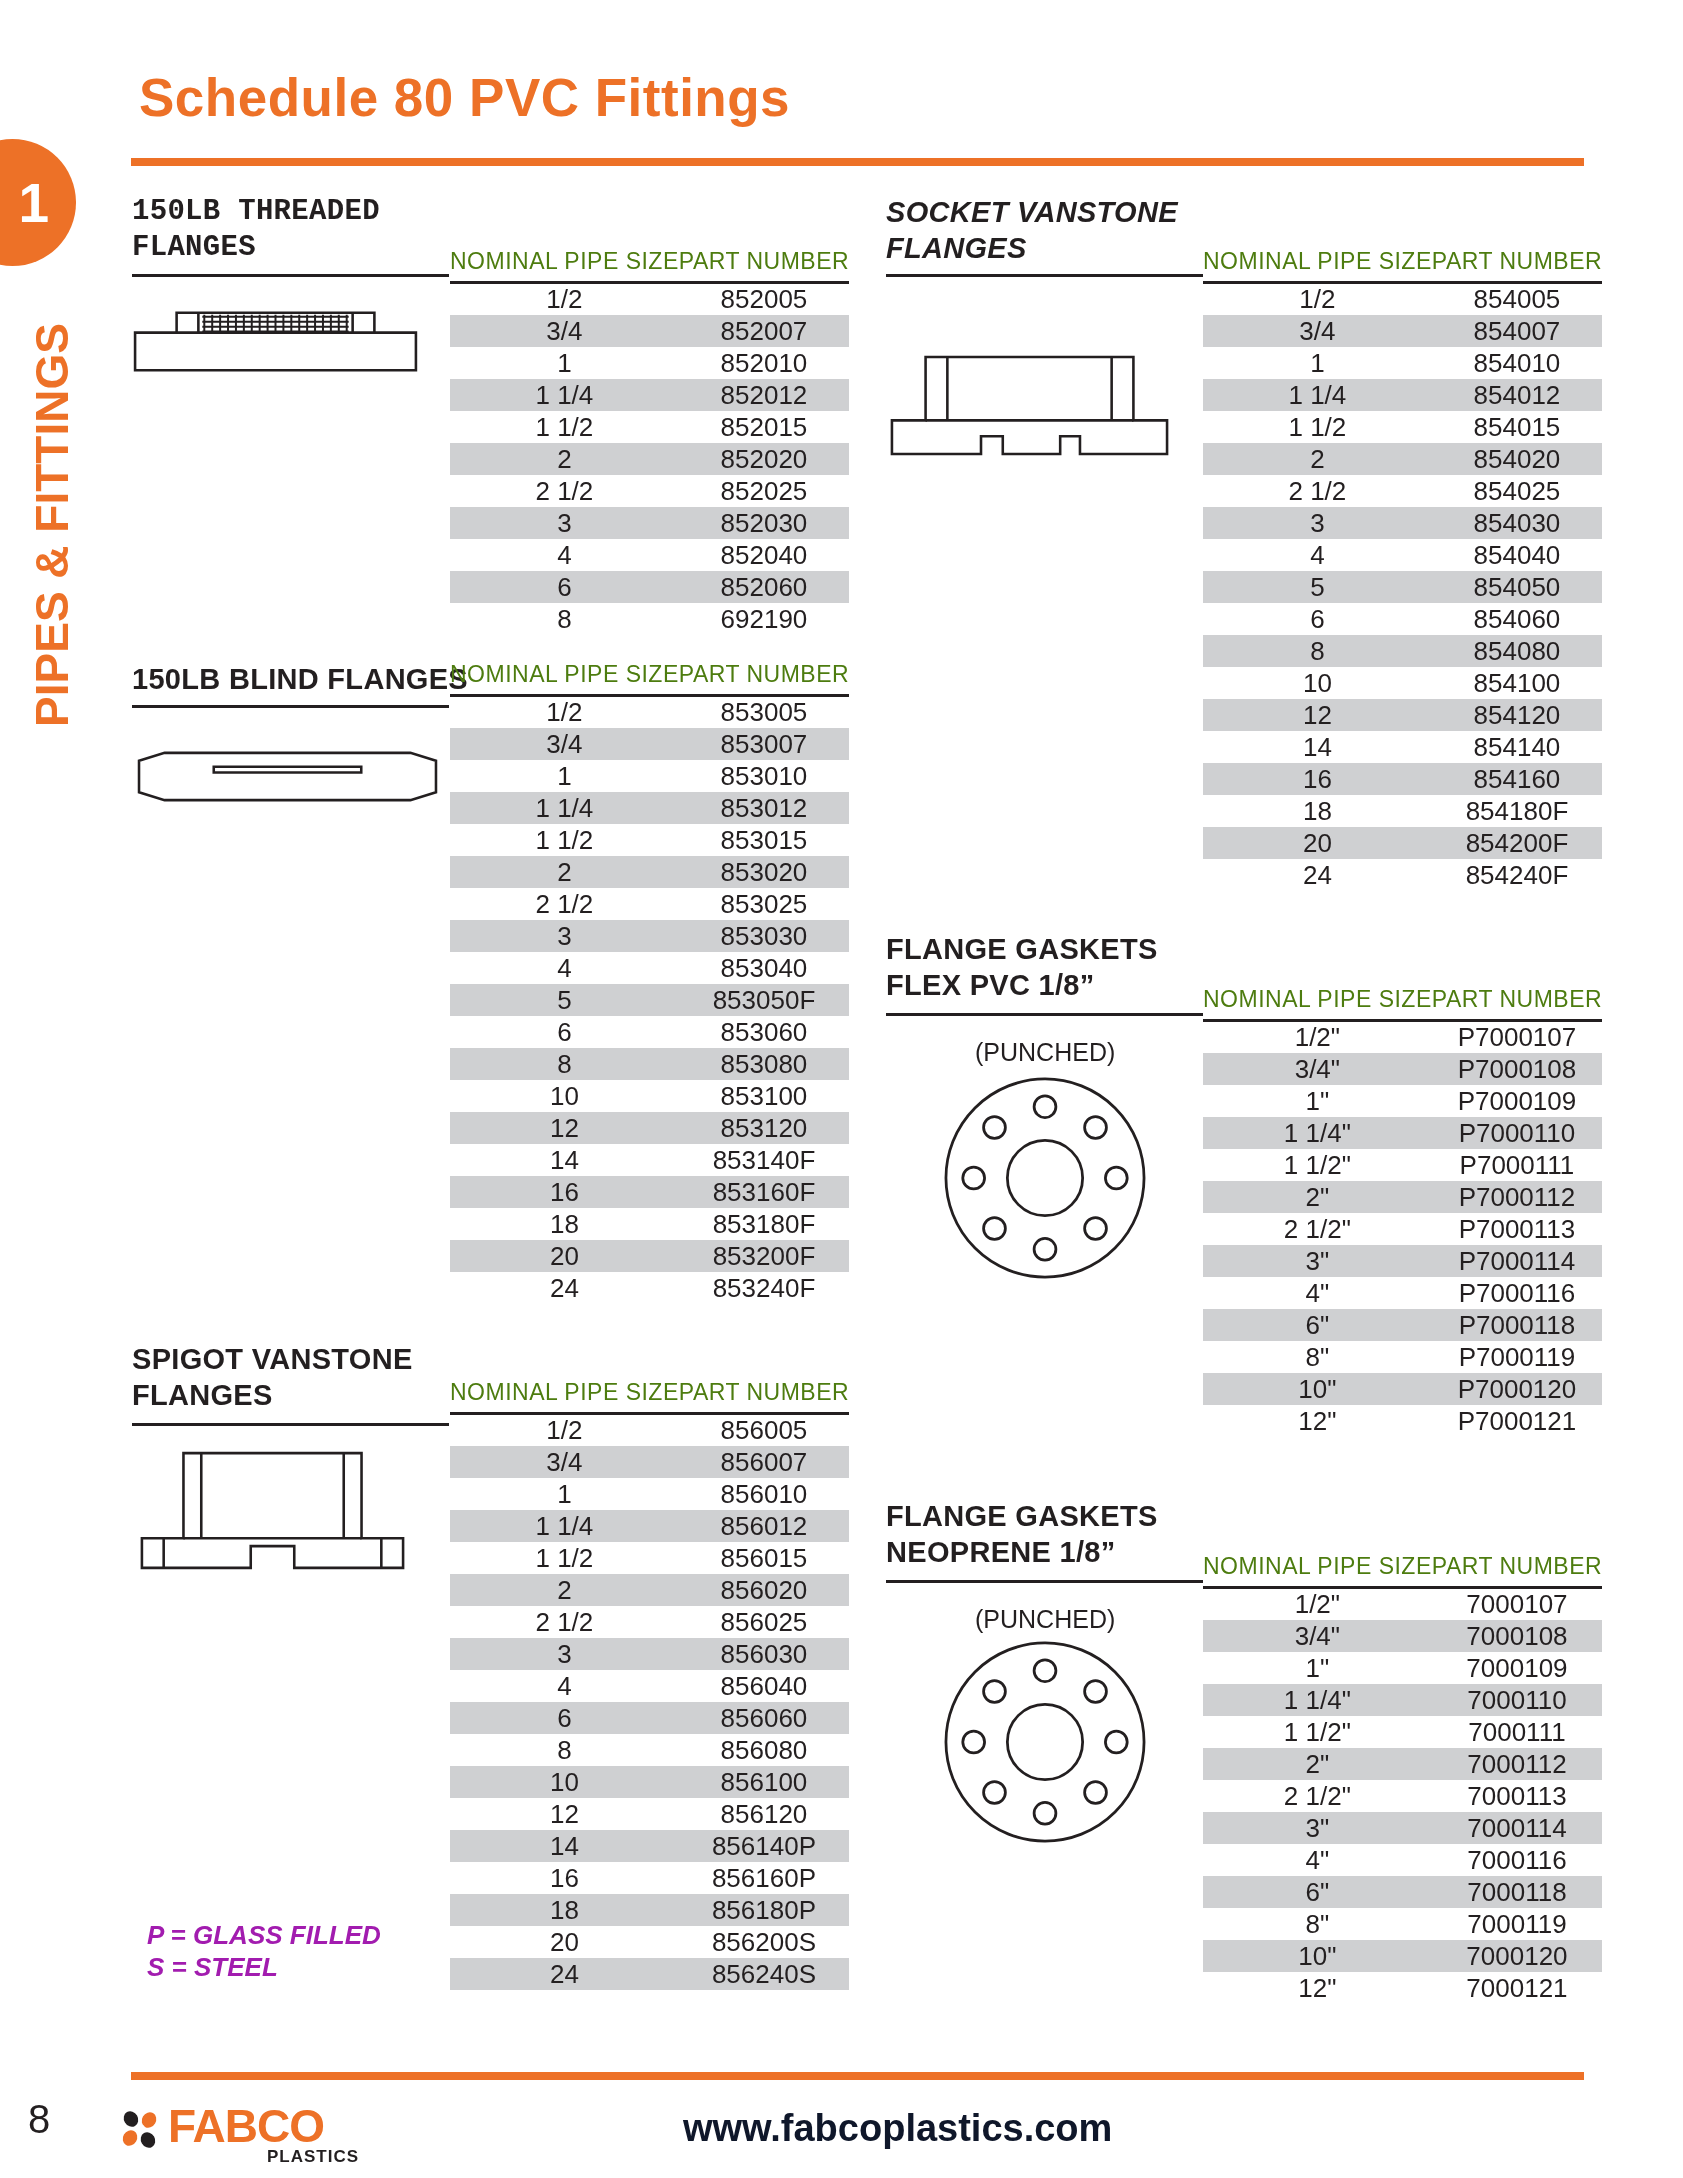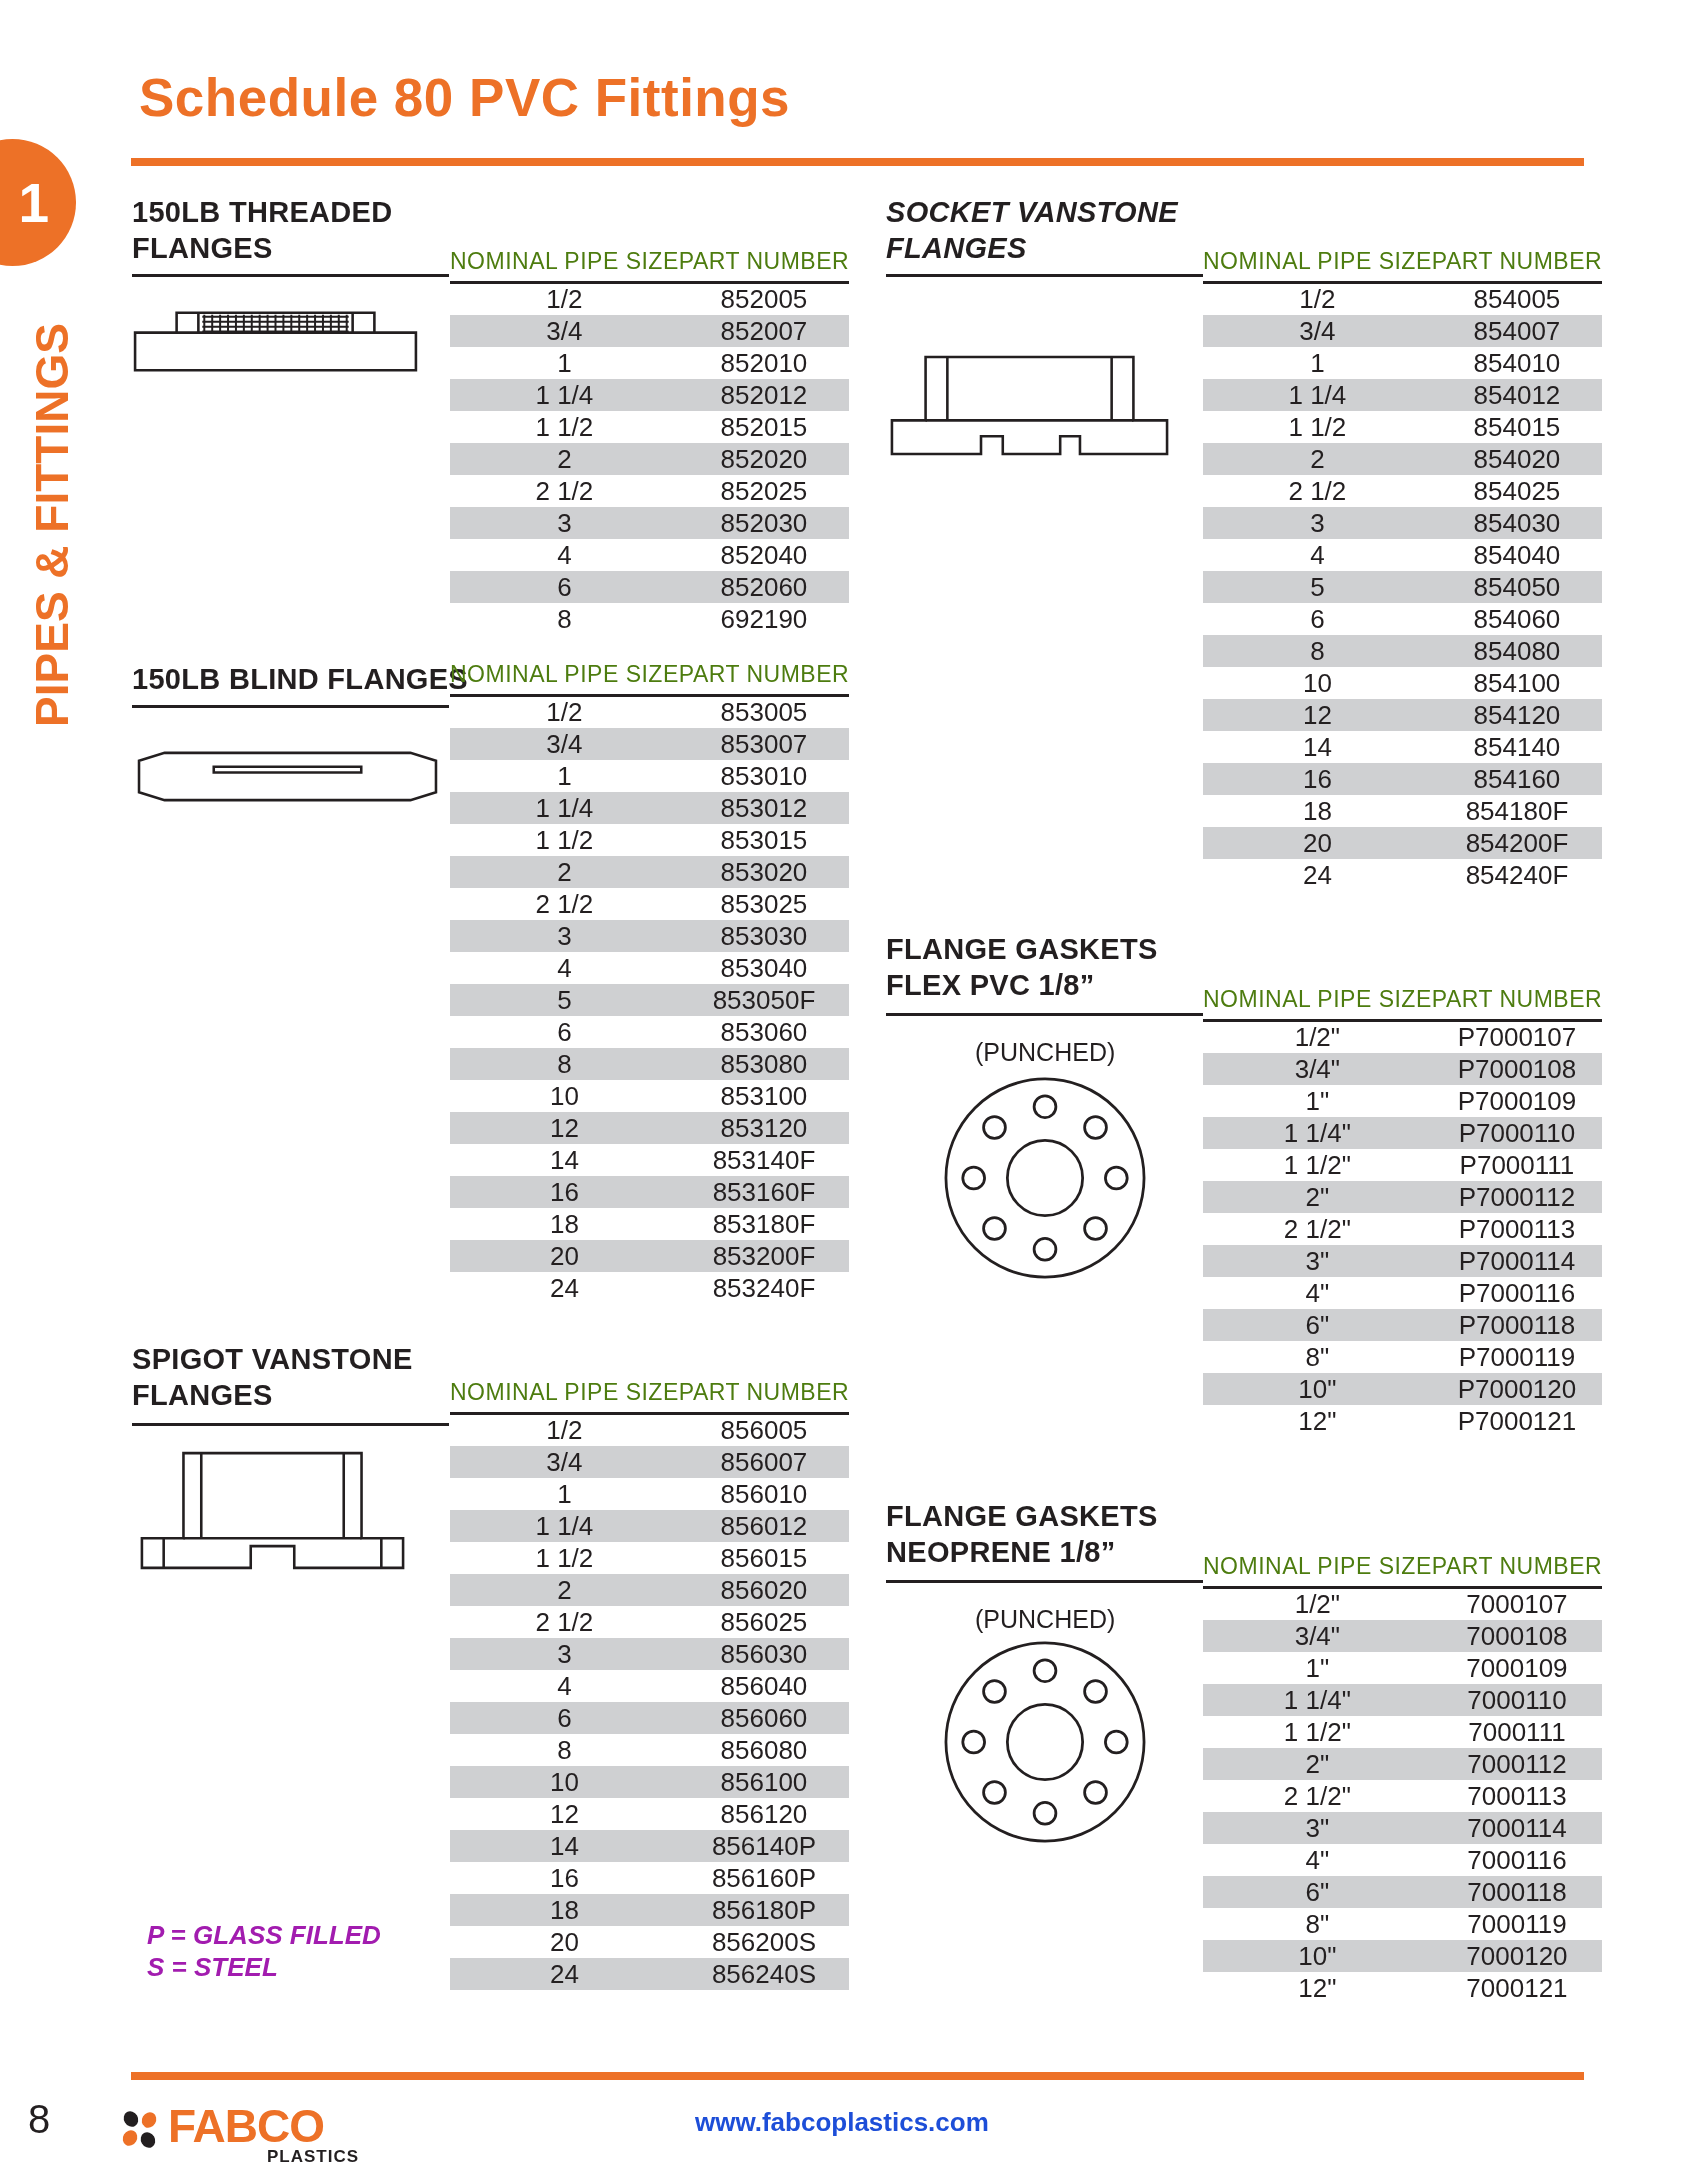--- a/index.html
+++ b/index.html
@@ -68,23 +68,22 @@
     letter-spacing: -1px;
   }
   .logo-sub {
     position: absolute; left: 150px; top: 48px;
     font-size: 17px; font-weight: bold; color: #231f20;
     font-family: "Liberation Sans Narrow", "Liberation Sans", sans-serif;
     letter-spacing: 1px;
   }
   .site-url {
     position: absolute; left: 683px; top: 2107px;
-    font-size: 26px; font-weight: bold; color: #1d4ed8;
-    font-family: "Liberation Sans Narrow", "Liberation Sans", sans-serif;
-    margin-left: 12px;
+    font-size: 38px; font-weight: bold; color: #0f172a;
+    font-family: "Liberation Sans Narrow", "Liberation Sans", sans-serif;
   }
 
   
   .sec-title {
     position: absolute;
     font-size: 29px; font-weight: bold; color: #231f20;
     font-family: "Liberation Sans Narrow", "Liberation Sans", sans-serif;
     line-height: 36px; letter-spacing: 0.3px;
     white-space: pre-line;
   }
@@ -137,21 +136,21 @@
   <div class="tab-circle">
     <span>1</span>
   </div>
   <div class="tab-vertical">
     <span>PIPES &amp; FITTINGS</span>
   </div>
 
   <div class="page-title">Schedule 80 PVC Fittings</div>
   <div class="rule-top"></div>
 
-  <div class="sec-title" style="left:132px; top:194px;">150LB THREADED
+  <div class="sec-title" style="left:132px; top:194px;font-family:Liberation Mono, monospace;">150LB THREADED
 FLANGES</div>
   <div class="head-rule" style="left:132px; top:274px; width:317px;"></div>
 
   <div class="fig" style="left:127px; top:297px;">
     <svg width="297" height="89" viewBox="0 0 300 90">
       <g fill="none" stroke="#231f20" stroke-width="2.6">
         <path d="M8,36 L8,74 L292,74 L292,36 L250,36 L250,16 L50,16 L50,36 Z"></path>
         <path d="M50,36 L250,36"></path>
         <path d="M72,16 L72,36 M228,16 L228,36"></path>
       </g>

